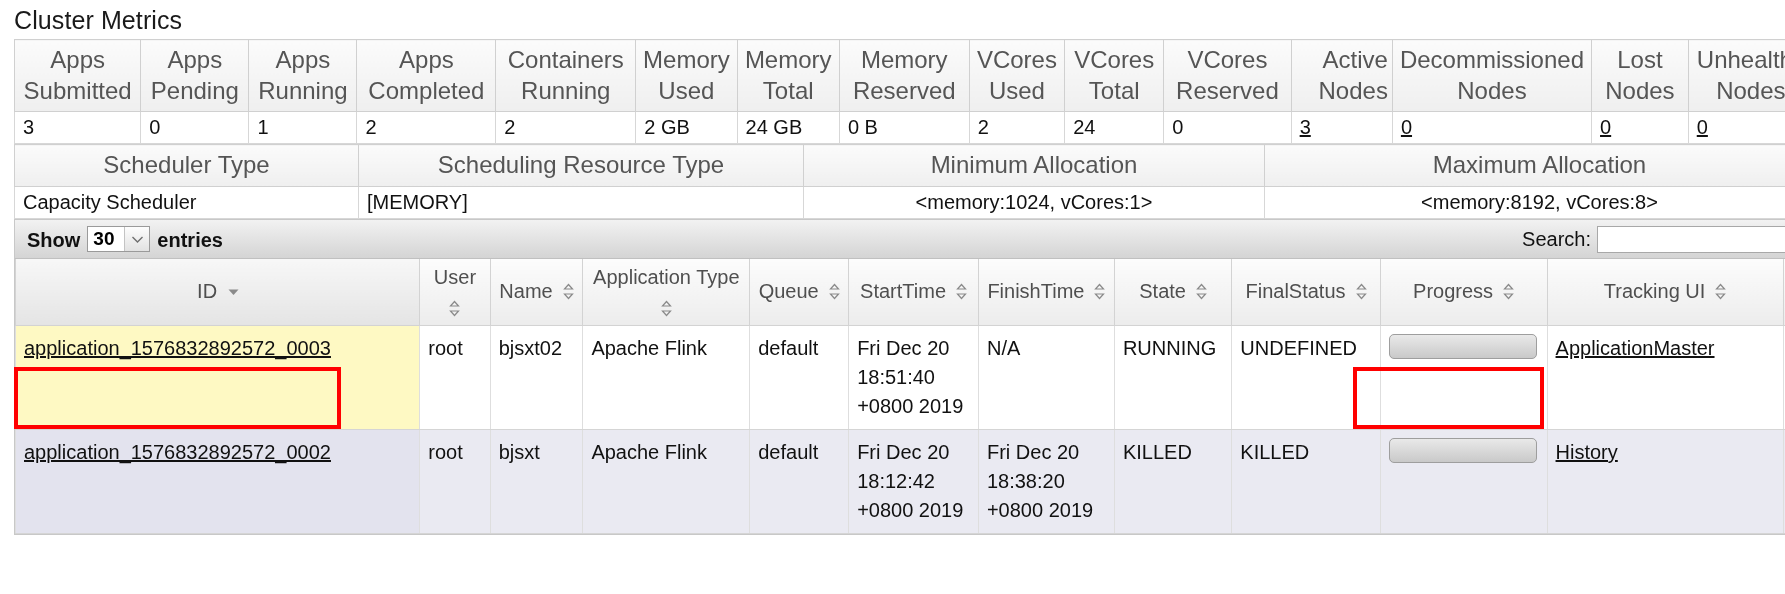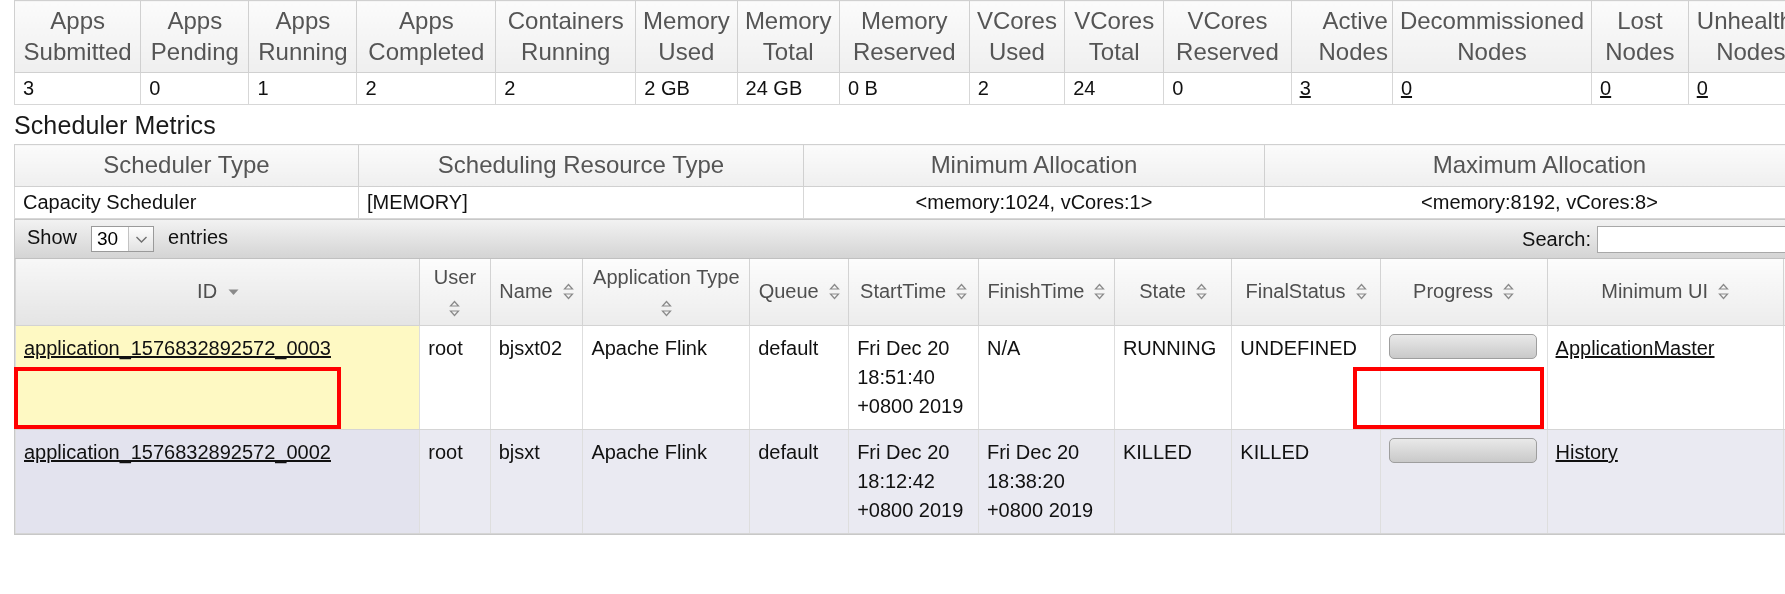--- a/index.html
+++ b/index.html
@@ -72,21 +72,21 @@
   .dt-toolbar {
     height: 39px;
     background: linear-gradient(to bottom, #f2f2f2 0%, #d4d4d4 100%);
     border-bottom: 1px solid #c0c0c0;
     display: flex;
     align-items: center;
     padding: 0 10px 0 12px;
     font-size: 20px;
     color: #111;
   }
-  .dt-length { display: flex; align-items: flex-start; gap: 14px; }
+  .dt-length { display: flex; align-items: flex-end; gap: 7px; font-weight: bold; }
   .dt-length .lbl { font-size: 20px; }
   .length-select {
     display: inline-flex;
     align-items: stretch;
     height: 26px;
     border: 1px solid #9a9a9a;
     background: #ffffff;
     min-width: 62px;
   }
   .length-select .val {
@@ -185,20 +185,21 @@
     border: 4px solid #ff0000;
     pointer-events: none;
     z-index: 40;
   }
 </style>
 </head>
 <body>
 
 <div id="screen">
 
+  <div class="section-title">Cluster Metrics</div>
   <div class="cluster-wrap">
     <table class="metric" id="cluster-table">
       <thead>
           <tr id="cluster-head-row">
             <th style="width: 111px;">Apps<br>Submitted</th>
             <th style="width: 95px;">Apps<br>Pending</th>
             <th style="width: 95px;">Apps<br>Running</th>
             <th style="width: 122px;">Apps<br>Completed</th>
             <th style="width: 123px;">Containers<br>Running</th>
             <th style="width: 89px;">Memory<br>Used</th>
@@ -228,21 +229,20 @@
             <td>0</td>
             <td><a class="plain" href="#">3</a></td>
             <td><a class="plain" href="#">0</a></td>
             <td><a class="plain" href="#">0</a></td>
             <td><a class="plain" href="#">0</a></td>
           </tr>
         </tbody>
     </table>
   </div>
 
-  <div class="section-title">Scheduler Metrics</div>
   <div class="sched-wrap">
     <table class="metric" id="sched-table">
       <thead>
           <tr id="sched-head-row">
             <th style="width: 344px;">Scheduler Type</th>
             <th style="width: 445px;">Scheduling Resource Type</th>
             <th style="width: 461px;">Minimum Allocation</th>
             <th style="width: 550px;">Maximum Allocation</th>
           </tr>
         </thead>
@@ -386,21 +386,21 @@
                 <span class="sort-ind">
                   <svg width="11" height="17" viewBox="0 0 11 17">
                     <path d="M5.5 1.5 L9.5 6 L1.5 6 Z" fill="none" stroke="#8a8a8a" stroke-width="1.2"></path>
                     <path d="M5.5 15.5 L9.5 11 L1.5 11 Z" fill="none" stroke="#8a8a8a" stroke-width="1.2"></path>
                   </svg>
                 </span>
               </span>
             </th>
             <th style="width: 191px;">
               <span class="th-inner">
-                <span class="th-label">Minimum UI</span>
+                <span class="th-label">Tracking UI</span>
                 <span class="sort-ind">
                   <svg width="11" height="17" viewBox="0 0 11 17">
                     <path d="M5.5 1.5 L9.5 6 L1.5 6 Z" fill="none" stroke="#8a8a8a" stroke-width="1.2"></path>
                     <path d="M5.5 15.5 L9.5 11 L1.5 11 Z" fill="none" stroke="#8a8a8a" stroke-width="1.2"></path>
                   </svg>
                 </span>
               </span>
             </th>
             <th style="width: 90px;">
               <span class="th-inner">

